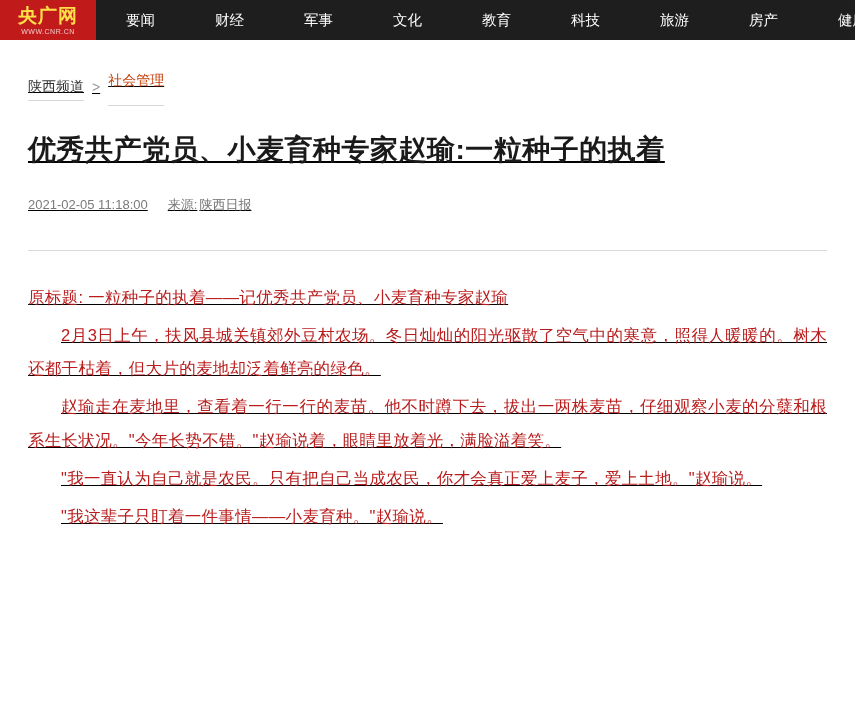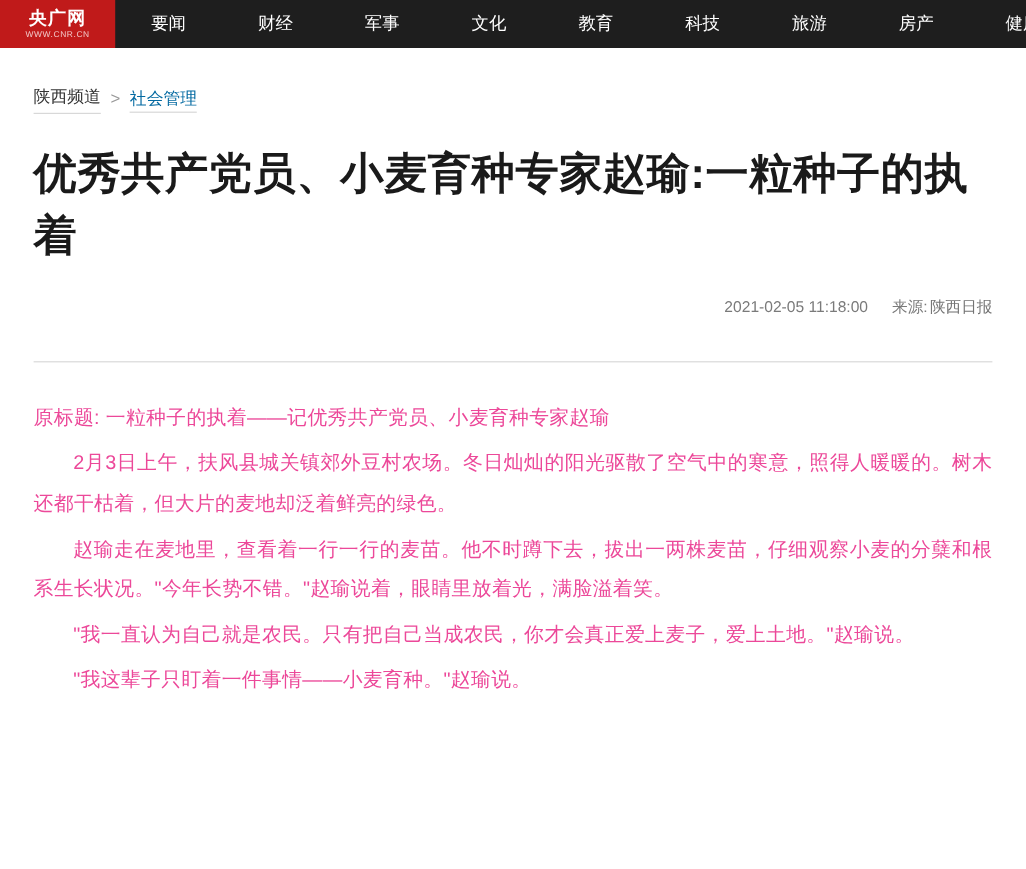--- a/index.html
+++ b/index.html
@@ -24,23 +24,23 @@
     width: 96px;
     background: #c01a1a;
     display: flex;
     flex-direction: column;
     align-items: center;
     justify-content: center;
     line-height: 1;
     flex: 0 0 96px;
   }
   .logo-main {
-    font-size: 15px;
+    font-size: 19px;
     font-weight: bold;
-    color: #ffffff;
+    color: #fde047;
     letter-spacing: 1px;
   }
   .logo-sub {
     font-size: 7px;
     color: #f2c9c9;
     margin-top: 3px;
     font-family: Liberation Sans, sans-serif;
     letter-spacing: 0.5px;
   }
   .navlinks {
@@ -55,20 +55,21 @@
     font-size: 14.5px;
     padding: 0 16px;
     line-height: 40px;
     white-space: nowrap;
   }
 
   
   .wrap {
     width: 855px;
     padding: 0 28px;
+    text-decoration: underline;
   }
 
   
   .breadcrumb {
     display: flex;
     align-items: center;
     margin-top: 32px;
     font-size: 14px;
     color: #555555;
   }
@@ -77,40 +78,40 @@
     text-decoration: none;
     border-bottom: 1px solid #d8d8d8;
     padding-bottom: 4px;
   }
   .crumb-sep {
     margin: 0 8px;
     color: #999999;
     padding-bottom: 4px;
   }
   .crumb-current {
-    color: #0369a1;
+    color: #c2410c;
     border-bottom: 1px solid #d8d8d8;
-    padding-bottom: 1px;
+    padding-bottom: 15px;
   }
 
   
   h1.headline {
-    font-size: 36px;
+    font-size: 28px;
     line-height: 1.42;
     font-weight: bold;
     color: #1a1a1a;
     margin: 24px 0 0 0;
     letter-spacing: 0.5px;
     max-width: 790px;
   }
 
   
   .metarow {
     display: flex;
-    align-items: flex-end;
+    align-items: flex-start;
     justify-content: space-between;
     margin-top: 26px;
     font-size: 13px;
     color: #7a7a7a;
     flex-direction: column;
   }
   .meta-left { display: flex; align-items: baseline; }
   .meta-date { margin-right: 20px; }
   .meta-source-label { margin-right: 2px; }
   .meta-source { color: #737373; }
@@ -126,21 +127,21 @@
   .divider {
     border-top: 1px solid #d9d9d9;
     margin-top: 36px;
   }
 
   
   .article {
     margin-top: 30px;
     font-size: 16.5px;
     line-height: 2.05;
-    color: #ec4899;
+    color: #b91c1c;
     letter-spacing: 0.3px;
   }
   .article p {
     margin: 0 0 4px 0;
     text-align: justify;
   }
   .indent { text-indent: 2em; }
 </style>
 </head>
 <body>

